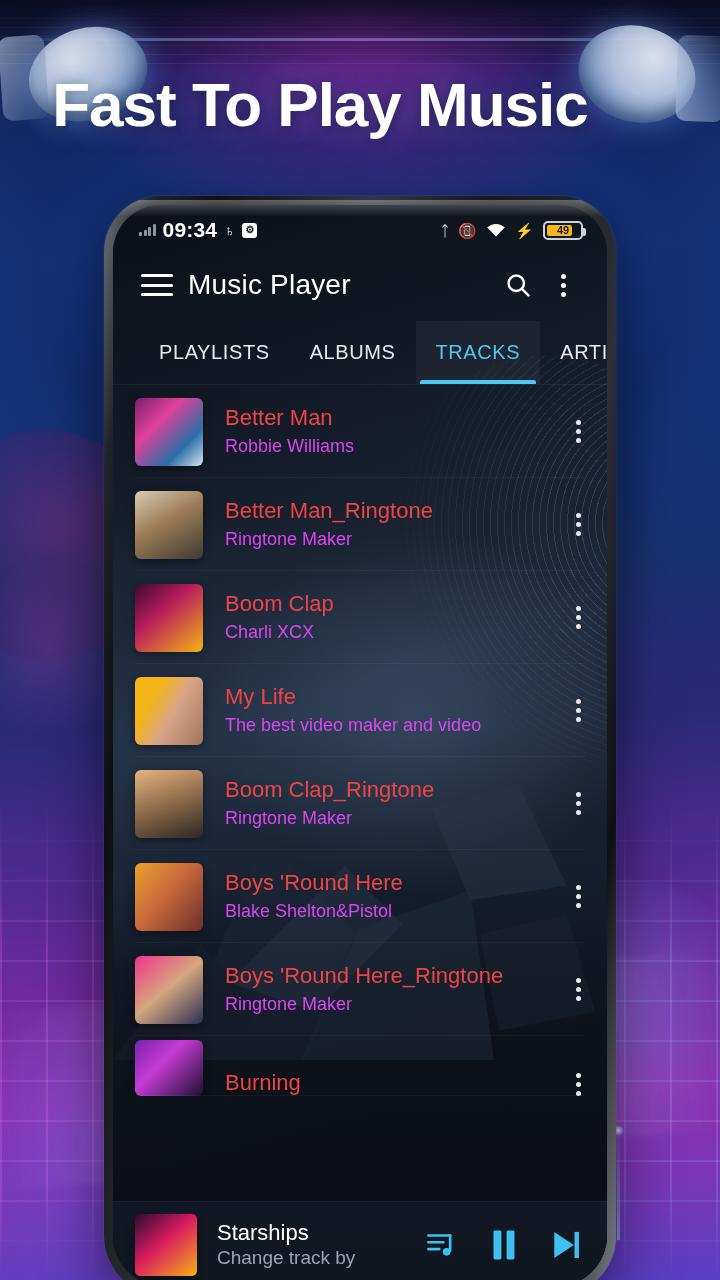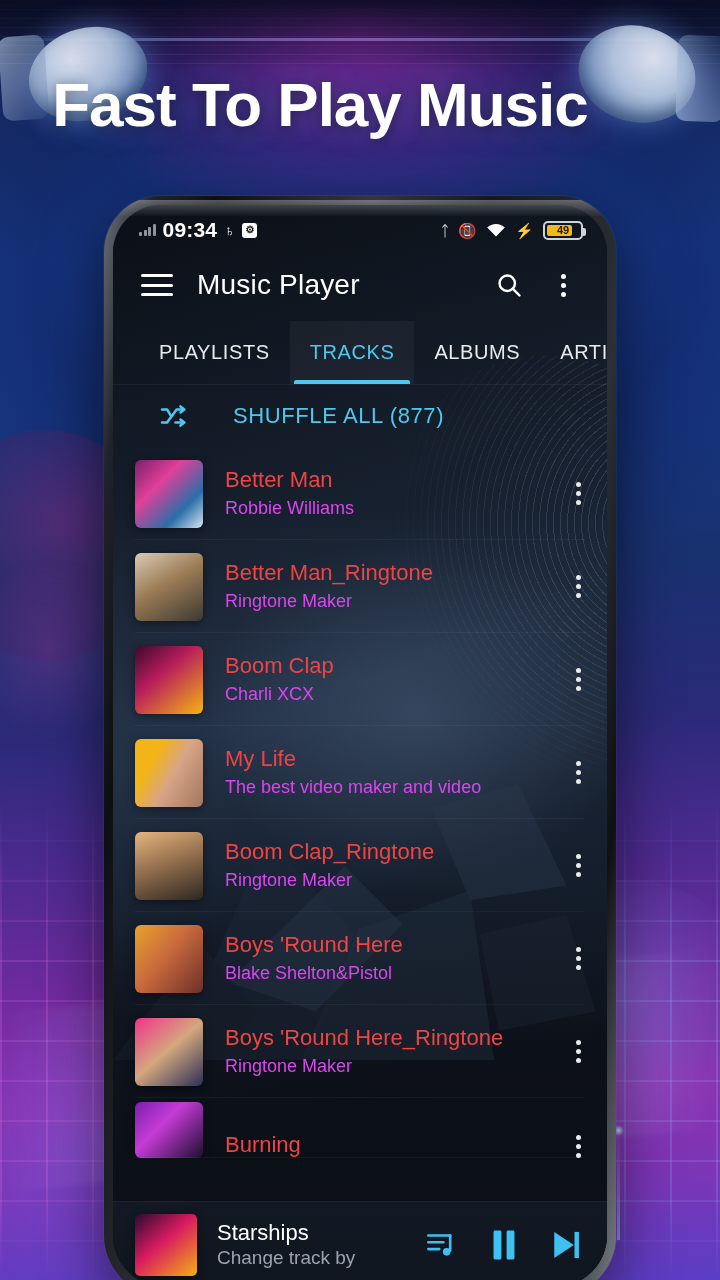--- a/index.html
+++ b/index.html
@@ -180,21 +180,21 @@
     width:40px; height:19px; border:2px solid #cfd3da; border-radius:5px; padding:2px;
   }
   .batt:after{ content:""; position:absolute; right:-5px; top:5px; width:3px; height:8px; background:#cfd3da; border-radius:0 2px 2px 0;}
   .batt .fill{ height:100%; width:78%; background:#f5b81c; border-radius:2px; display:flex; align-items:center; justify-content:center;}
   .batt .num{ position:absolute; inset:0; display:flex; align-items:center; justify-content:center; font-size:11px; font-weight:700; color:#1c1c1c; }
 
   
   .appbar {
     position:relative; z-index:3; flex:none;
     height: 72px;
-    display:flex; align-items:center; gap:18px;
+    display:flex; align-items:center; gap:9px;
     padding: 0 26px 0 28px;
     justify-content: center;
   }
   .hamb { width:32px; height:22px; display:flex; flex-direction:column; justify-content:space-between; cursor:pointer;}
   .hamb span{ display:block; height:3px; background:#fff; border-radius:2px;}
   .apptitle { flex:1; font-size:28px; color:#fff; font-weight:400; letter-spacing:.2px; margin-left:6px;}
   .ic-btn { width:36px; height:36px; display:flex; align-items:center; justify-content:center; cursor:pointer;}
   .kebab { display:flex; flex-direction:column; gap:4px; align-items:center;}
   .kebab i{ width:5px; height:5px; border-radius:50%; background:#fff; display:block;}
 
@@ -352,36 +352,26 @@
           <span class="kebab">
               <i></i>
               <i></i>
               <i></i>
             </span>
         </div>
       </div>
 
       <div class="tabs">
         <div class="tab">PLAYLISTS</div>
+        <div class="tab">ALBUMS</div>
         <div class="tab active">TRACKS</div>
-        <div class="tab">ALBUMS</div>
         <div class="tab">ARTISTS</div>
 
       </div>
 
-      <div class="shuffle">
-        <svg width="30" height="24" viewBox="0 0 24 20" fill="none" stroke="#4ec8f0" stroke-width="2.1" stroke-linecap="round" stroke-linejoin="round">
-          <path d="M2 4.5h4.2l3 5"></path>
-            <path d="M2 15.5h4.2l8-11h5"></path>
-            <path d="M13.3 15.5h6.2"></path>
-          <polyline points="17.4,2 20.6,4.5 17.4,7"></polyline>
-            <polyline points="17.4,13 20.6,15.5 17.4,18"></polyline>
-        </svg>
-        <span class="lbl">SHUFFLE ALL (877)</span>
-      </div>
 
       <div class="list">
 
         <div class="row">
           <div class="art">
               <span class="g" style="background:linear-gradient(135deg,#7b1f6a,#e0409a 35%,#2a6fa8 72%,#d8e6f0)"></span>
             </div>
           <div class="meta">
             <div class="t-title">Better Man</div>
             <div class="t-artist">Robbie Williams</div>

